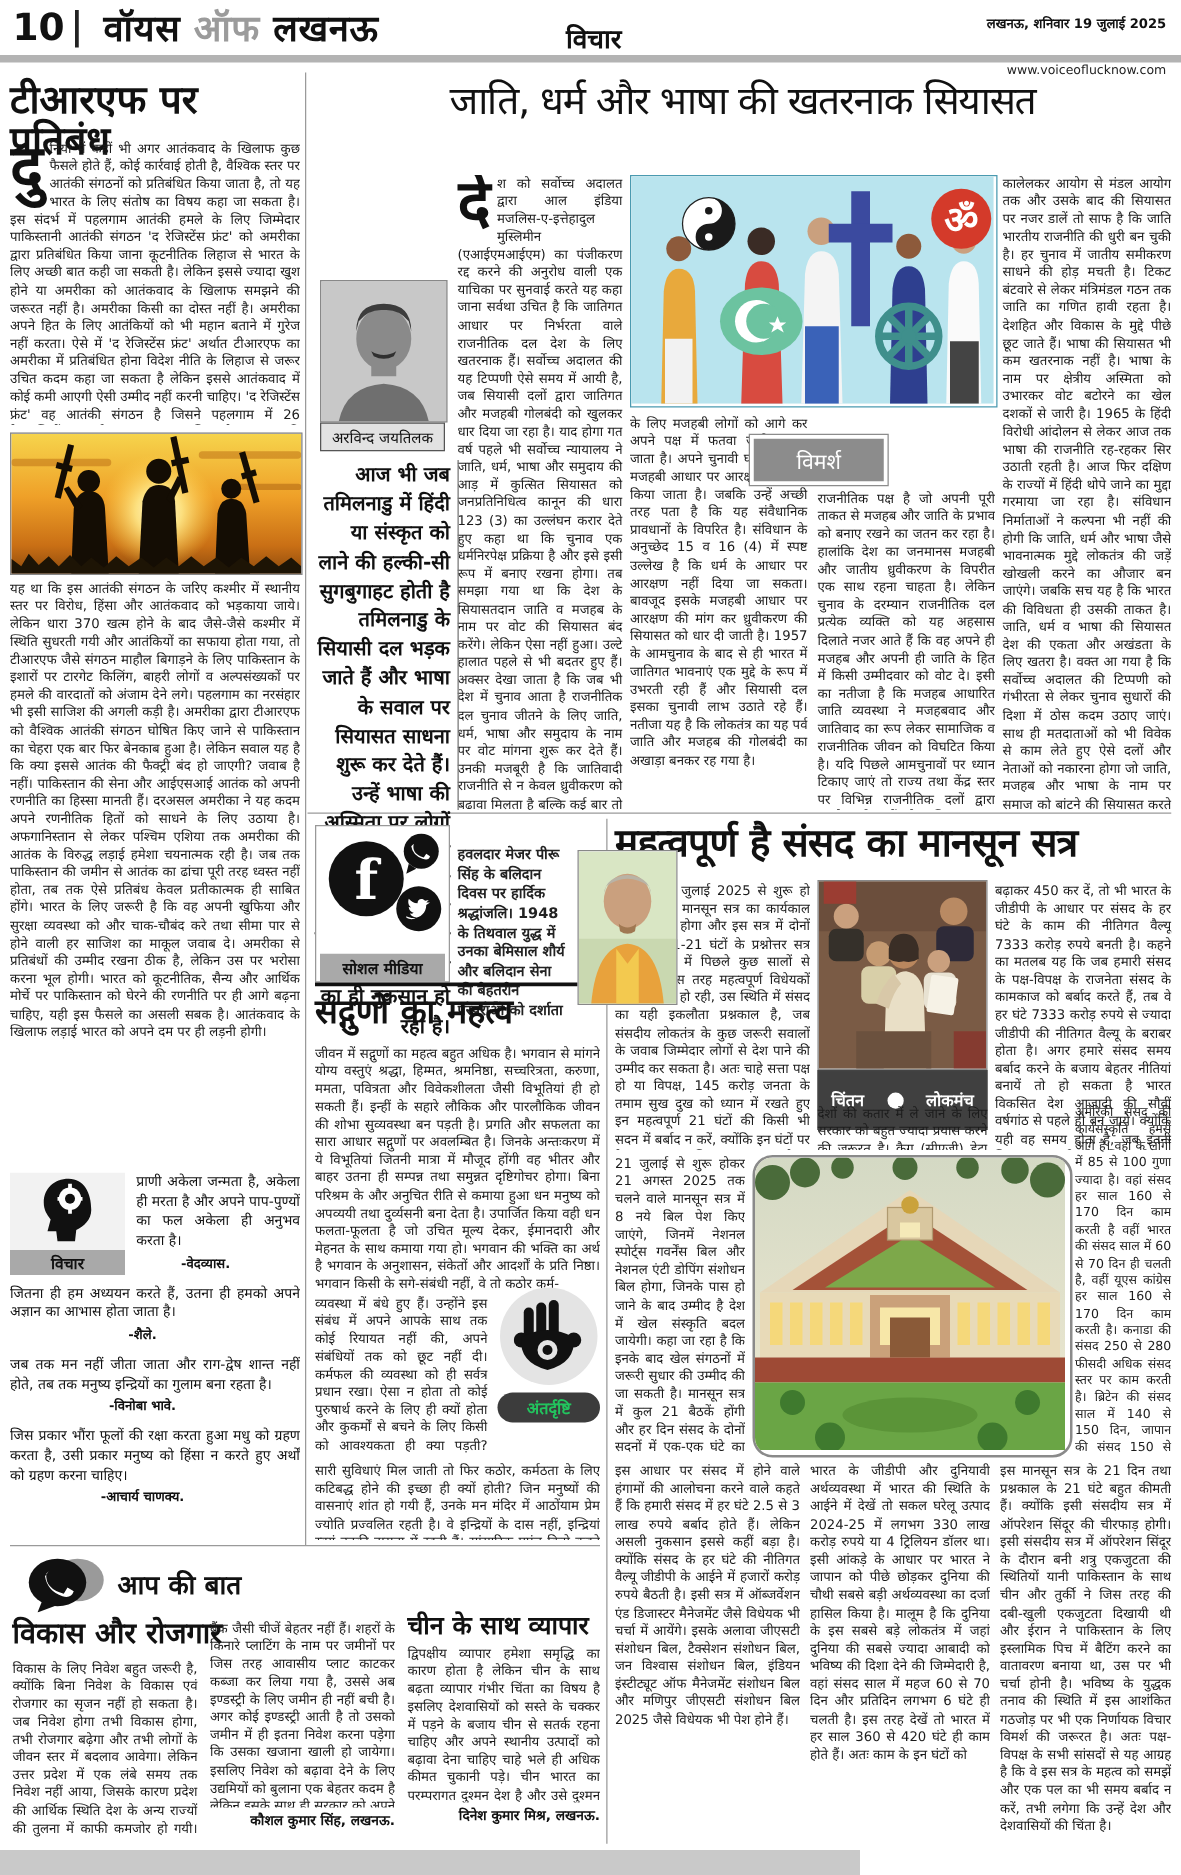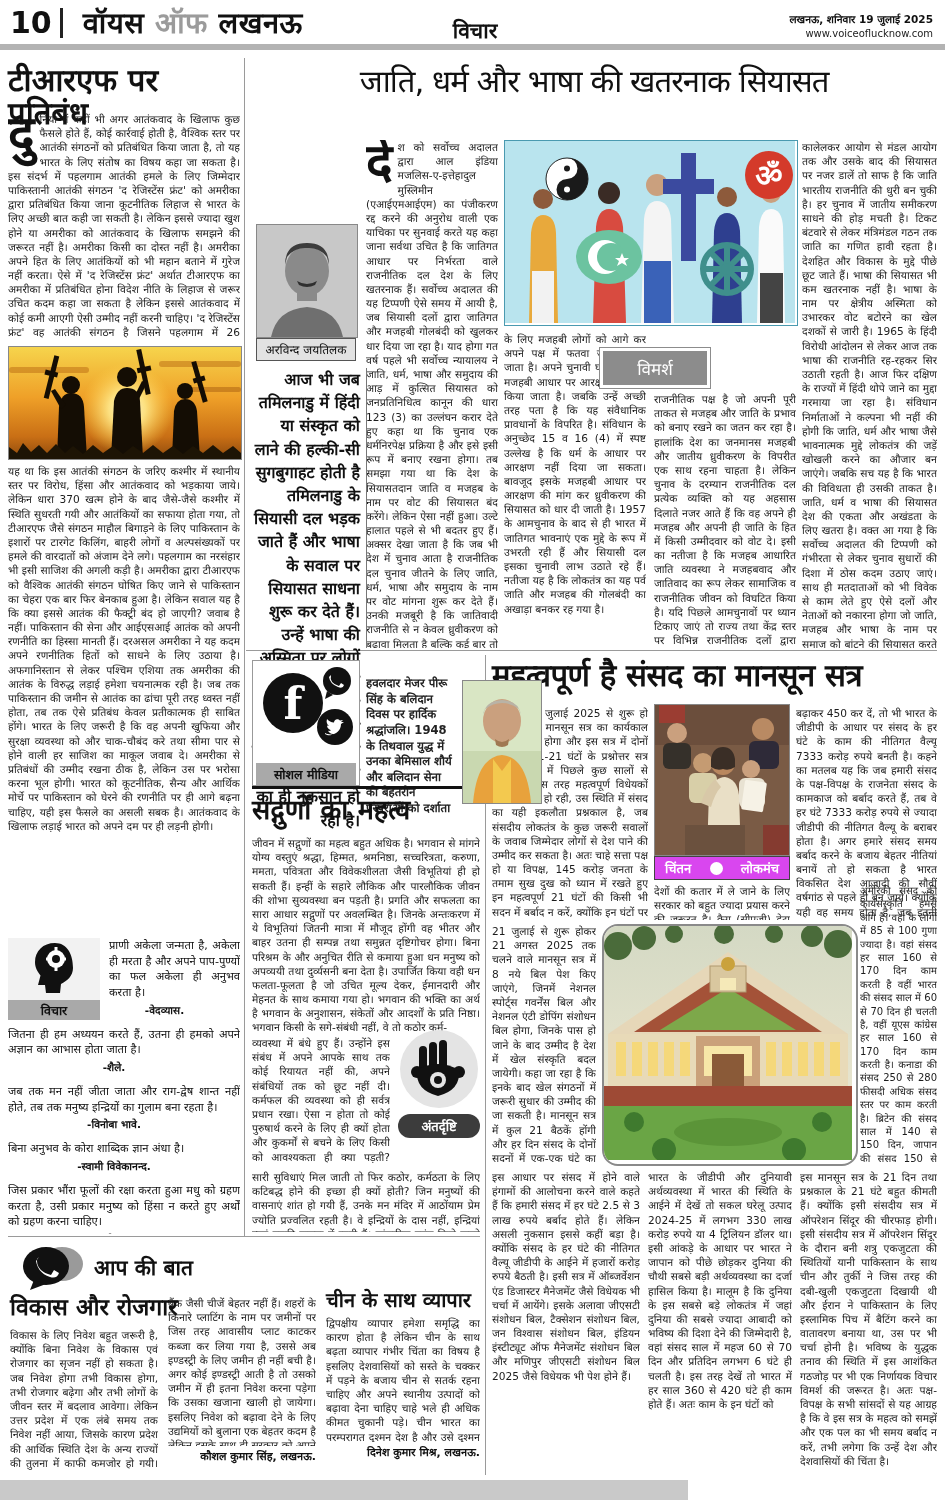--- a/index.html
+++ b/index.html
@@ -10,39 +10,39 @@
   .bodytext.small{font-size:10px;}
   .dropcap{float:left;font-size:50px;line-height:.82;font-weight:bold;padding:2px 5px 0 0;color:#111;}
   .rule-h{background:#9a9a9a;height:1px;}
   .rule-v{background:#9a9a9a;width:1px;}
   
   .pageno{font-size:30px;font-weight:bold;border-right:3px solid #222;padding-right:8px;line-height:1;}
   .masthead{font-size:29px;font-weight:bold;letter-spacing:.5px;line-height:1;}
   .masthead .grey{color:#9b9b9b;}
   .section-name{font-size:21px;font-weight:bold;}
   .dateline{font-size:10.5px;font-weight:bold;text-align:right;line-height:1.4;}
-  .website{font-size:10px;font-weight:normal;color:#222;}
+  .website{font-size:10px;font-weight:normal;color:#222;margin-top:23px;}
   .header-bar{background:#b3b3b3;height:6px;}
   
   .h-trf{font-size:31px;font-weight:bold;line-height:1.05;}
   .h-main{font-size:31px;font-weight:normal;text-align:center;line-height:1.0;letter-spacing:-1px;}
   .h-monsoon{font-size:31px;font-weight:bold;line-height:1.0;letter-spacing:-.5px;}
   .h-virtue{font-size:27px;font-weight:bold;line-height:1;}
   .h-letter{font-size:20px;font-weight:bold;line-height:1;}
   
   .pullquote{font-size:16px;font-weight:bold;line-height:1.45;text-align:right;color:#111;}
   
   .badge-vimarsh{background:#8c8c8c;color:#fff;font-size:17px;font-weight:normal;
     display:flex;align-items:center;justify-content:center;border:3px solid #fff;box-shadow:0 0 0 1px #8c8c8c;}
   .label-bar{background:#a9a9a9;color:#111;font-weight:bold;font-size:12.5px;text-align:center;
     display:flex;align-items:center;justify-content:center;}
-  .caption-bar{background:#d946ef;color:#fff;font-weight:bold;font-size:13px;
-    display:flex;align-items:center;justify-content:space-between;padding:0 10px;}
+  .caption-bar{background:#404040;color:#fff;font-weight:bold;font-size:13px;
+    display:flex;align-items:center;justify-content:space-between;padding:12px 10px;}
   .caption-bar .dot{width:13px;height:13px;border-radius:50%;background:#fff;}
-  .capsule{background:#3c3c3c;color:#ffffff;border-radius:14px;font-size:13px;font-weight:bold;
+  .capsule{background:#3c3c3c;color:#22c55e;border-radius:14px;font-size:13px;font-weight:bold;
     display:flex;align-items:center;justify-content:center;}
   
   .quote-text{font-size:11.2px;line-height:1.4;text-align:justify;}
   .quote-author{font-size:10.5px;font-weight:bold;text-align:center;margin:2px 20px 10px 0;}
   .author-line{font-size:11px;font-weight:bold;text-align:right;}
   .photo-frame{border:1px solid #888;overflow:hidden;background:#ddd;}
   .namebar{background:#e2e2e2;border:1px solid #555;font-size:12px;font-weight:normal;
     text-align:center;padding:2px 0;}
   .rajnath-text{font-size:11.6px;font-weight:bold;line-height:1.35;color:#222;}
   .grey-footer{background:#c9c9c9;}
@@ -143,24 +143,20 @@
       <div class="quote-text">प्राणी अकेला जन्मता है, अकेला ही मरता है और अपने पाप-पुण्यों का फल अकेला ही अनुभव करता है।</div>
       <div class="quote-author">-वेदव्यास.</div>
     </div>
     <div>
       <div class="quote-text">जितना ही हम अध्ययन करते हैं, उतना ही हमको अपने अज्ञान का आभास होता जाता है।</div>
       <div class="quote-author">-शैले.</div>
     </div>
     <div>
       <div class="quote-text">जब तक मन नहीं जीता जाता और राग-द्वेष शान्त नहीं होते, तब तक मनुष्य इन्द्रियों का गुलाम बना रहता है।</div>
       <div class="quote-author">-विनोबा भावे.</div>
-    </div>
-    <div>
-      <div class="quote-text">बिना अनुभव के कोरा शाब्दिक ज्ञान अंधा है।</div>
-      <div class="quote-author">-स्वामी विवेकानन्द.</div>
     </div>
     <div>
       <div class="quote-text">जिस प्रकार भौंरा फूलों की रक्षा करता हुआ मधु को ग्रहण करता है, उसी प्रकार मनुष्य को हिंसा न करते हुए अर्थों को ग्रहण करना चाहिए।</div>
       <div class="quote-author">-आचार्य चाणक्य.</div>
     </div>
   </div>
 
   <div class="abs h-main" style="left:250px;top:66px;width:688px;">जाति, धर्म और भाषा की खतरनाक सियासत</div>
 
   <div class="abs" style="left:256px;top:224px;width:100px;">

